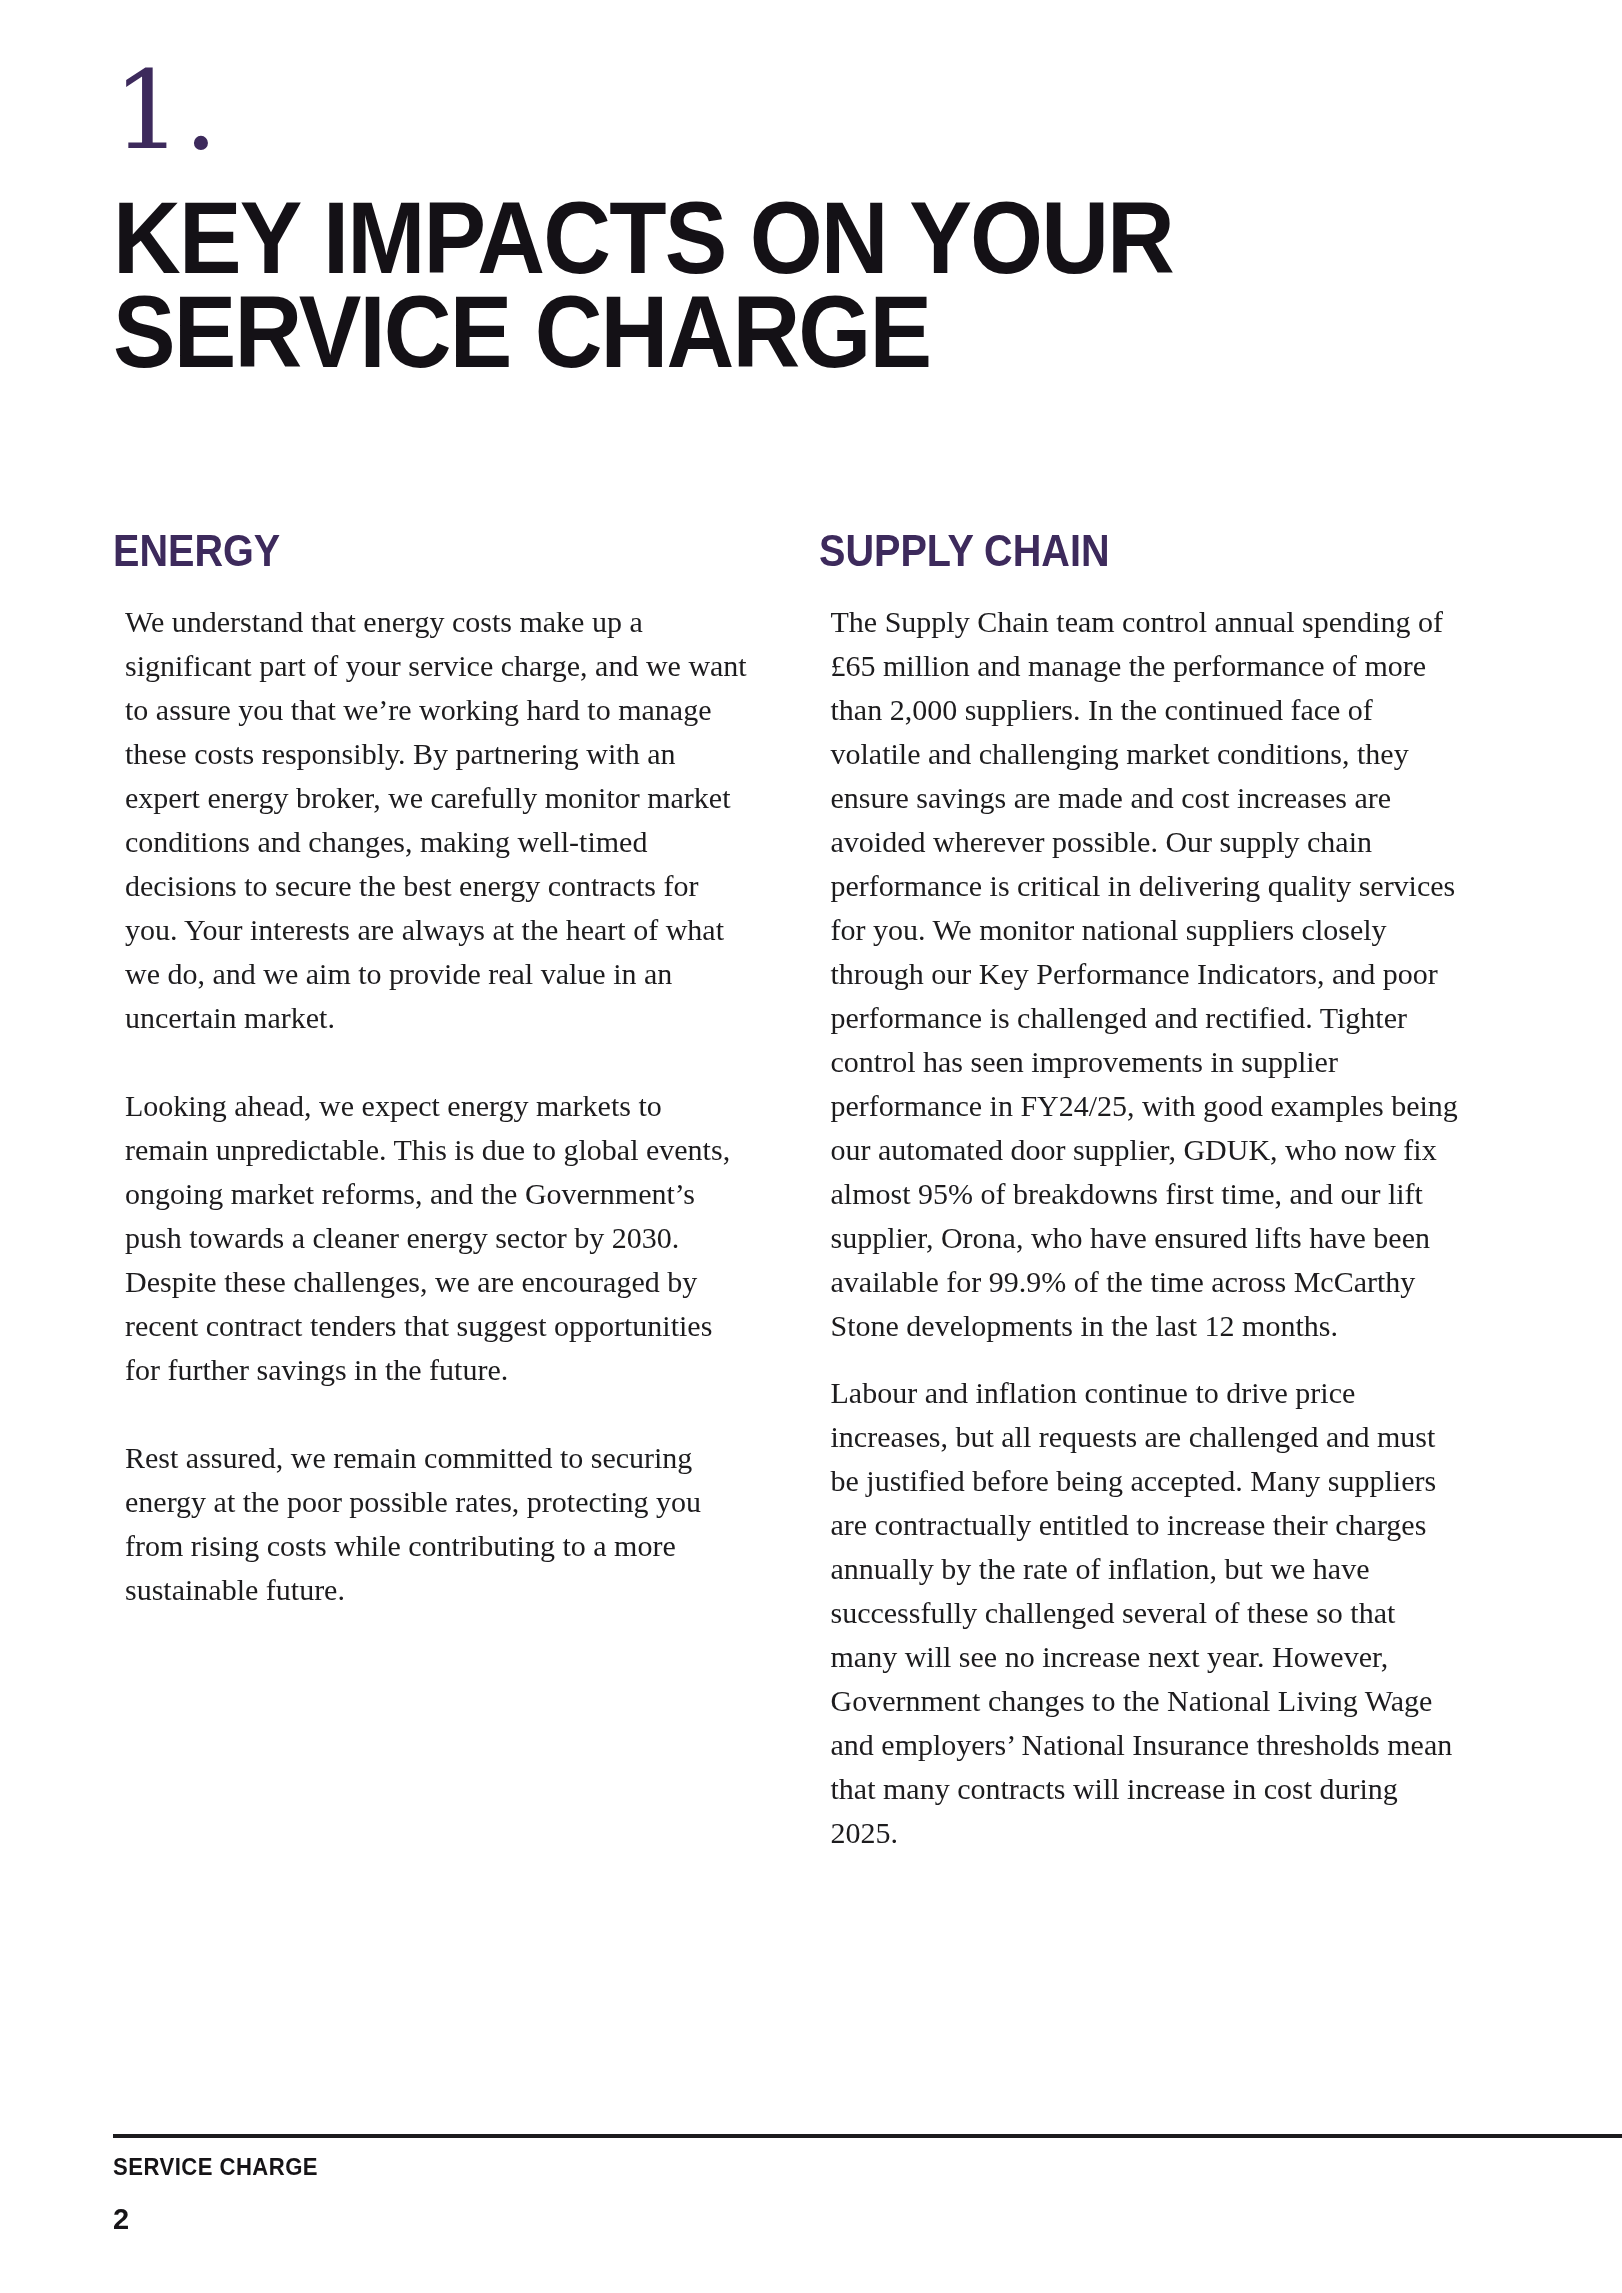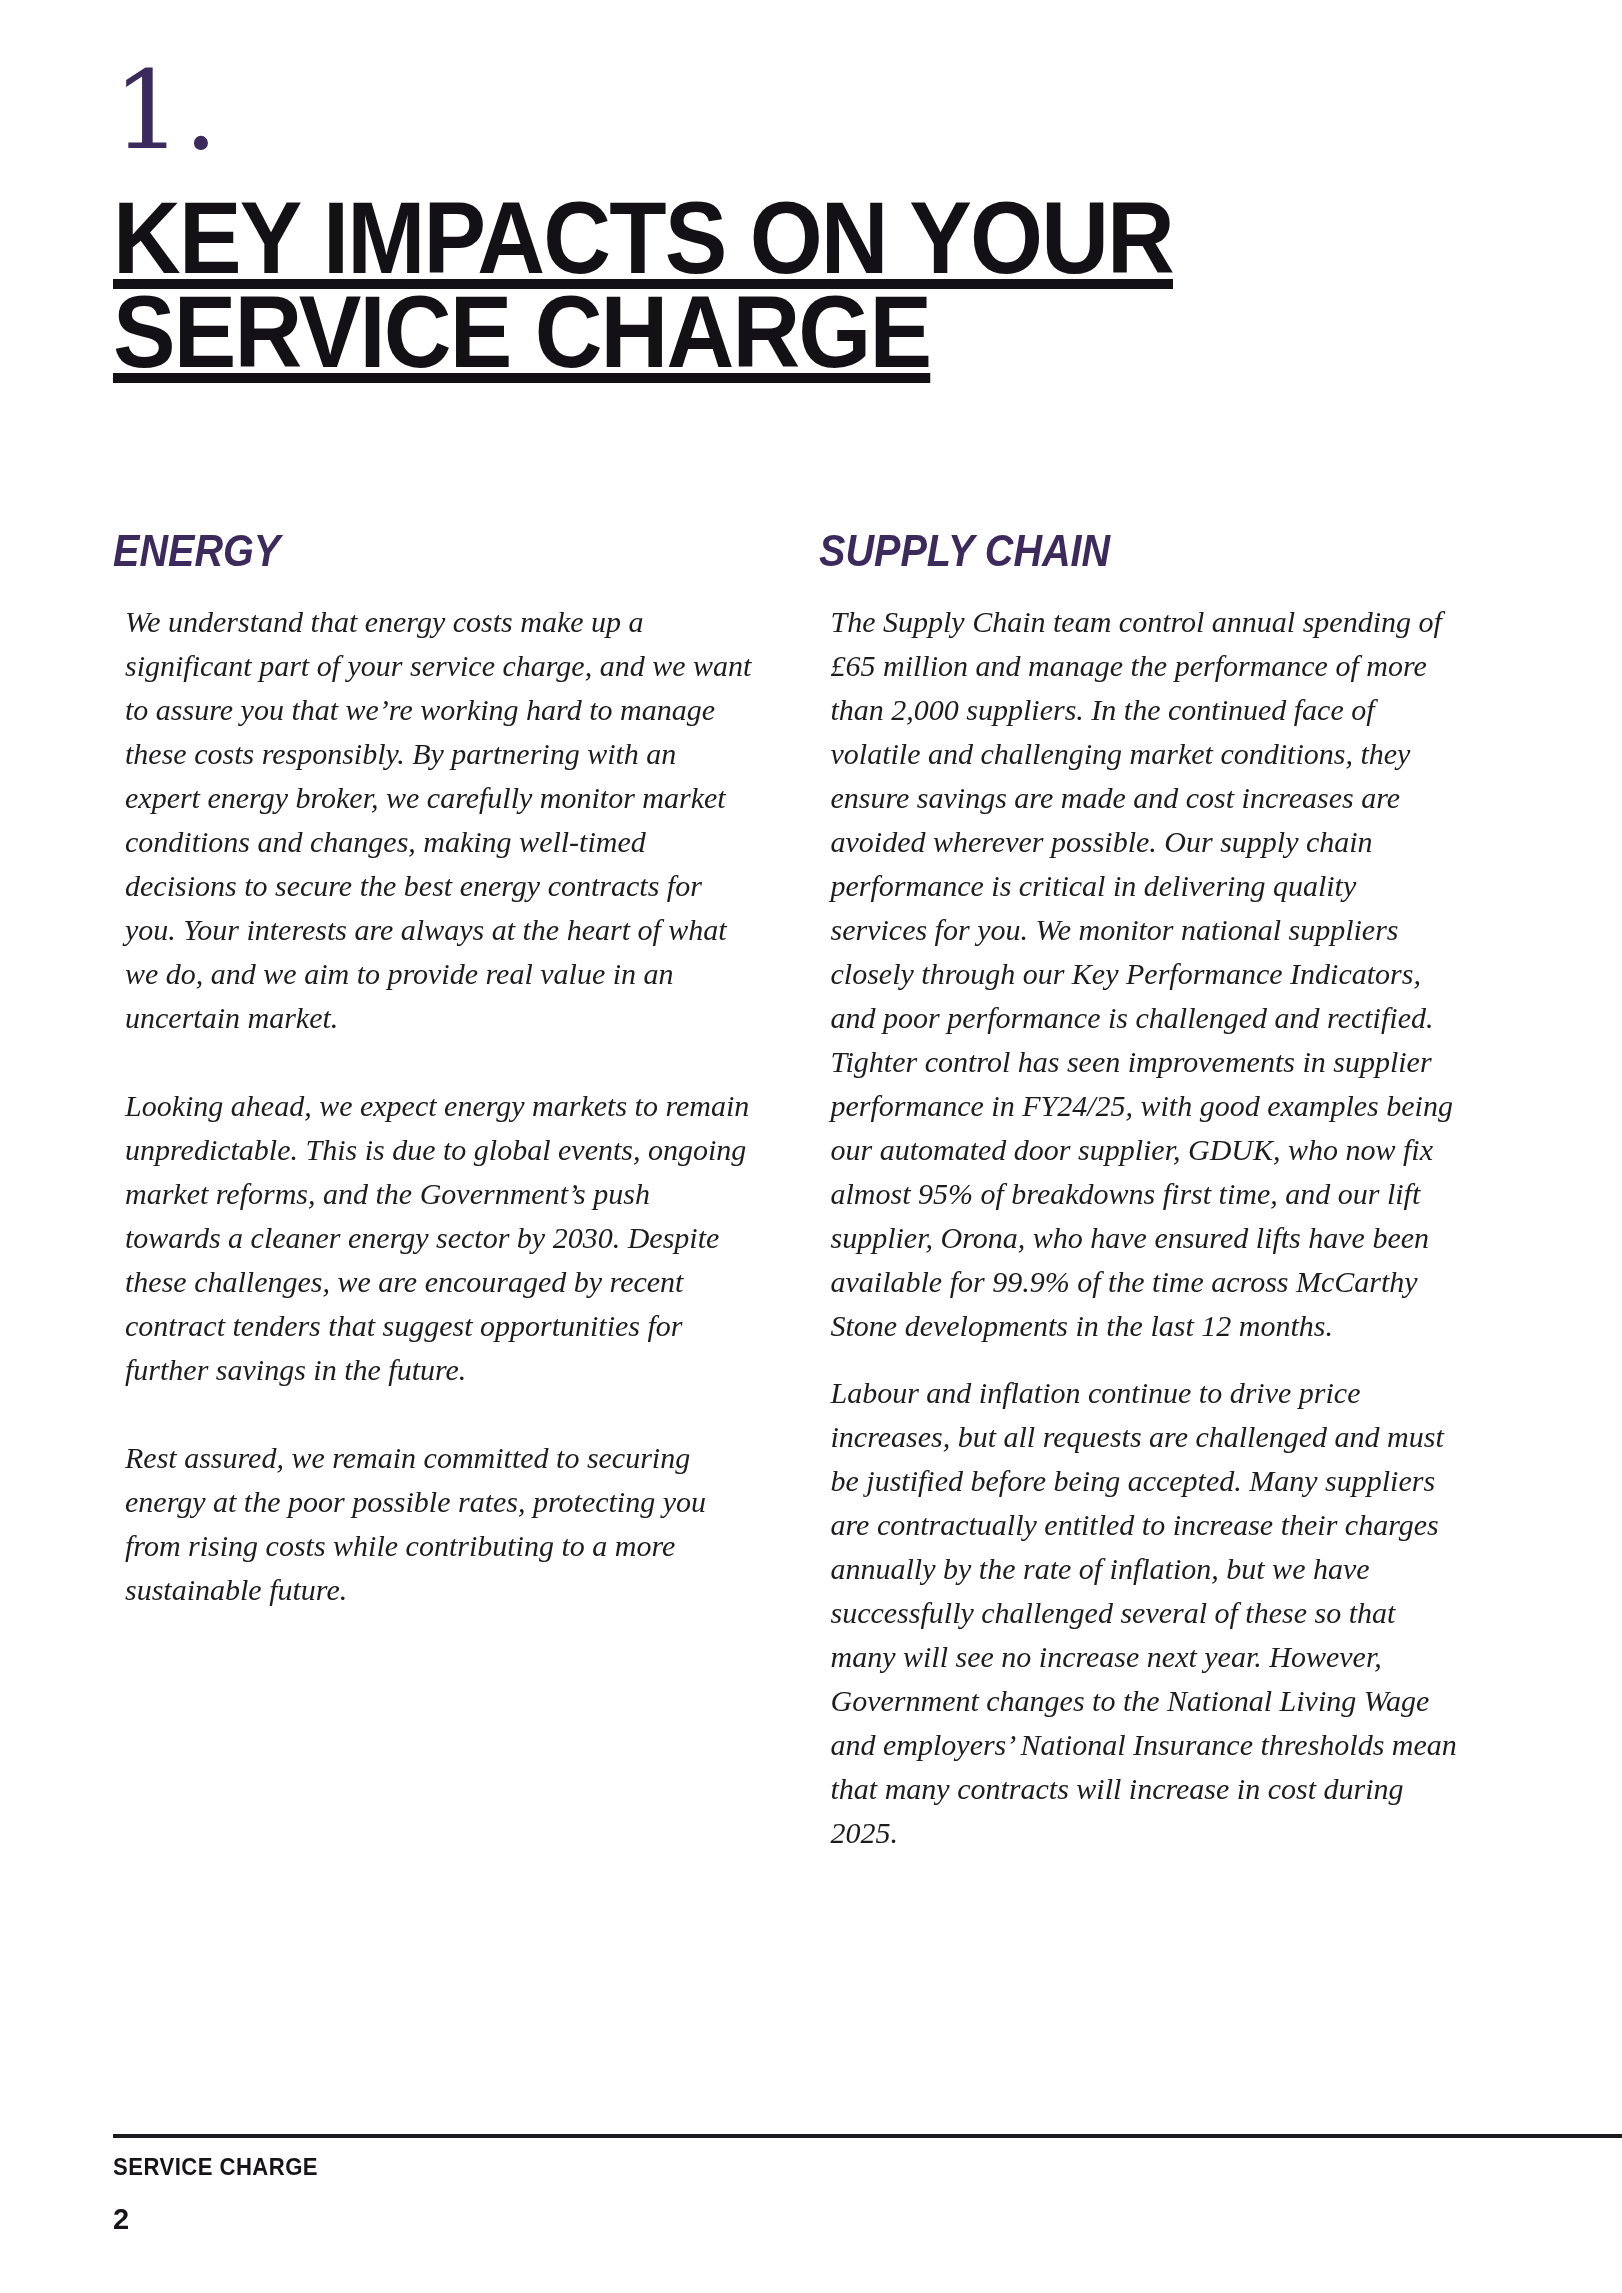--- a/index.html
+++ b/index.html
@@ -26,35 +26,33 @@
 
   
   .page-title {
     margin: 25.5px 0 0 0;
     font-family: "Liberation Sans", sans-serif;
     font-weight: bold;
     font-size: 102px;
     line-height: 94px;
     color: #141116;
     letter-spacing: -2px;
-    text-decoration: underline;
   }
   .page-title .line {
     display: block;
     transform: scaleX(0.92);
     transform-origin: left center;
     white-space: nowrap;
   }
 
   
   .columns {
     display: flex;
     gap: 54px;
     margin-top: 149px;
-    font-style: italic;
   }
   .col { width: 652px; }
 
   .col-heading {
     margin: 0 0 27.4px 0;
     font-family: "Liberation Sans", sans-serif;
     font-weight: bold;
     font-size: 45px;
     line-height: 1.0;
     color: var(--purple, #3d2a5c);

